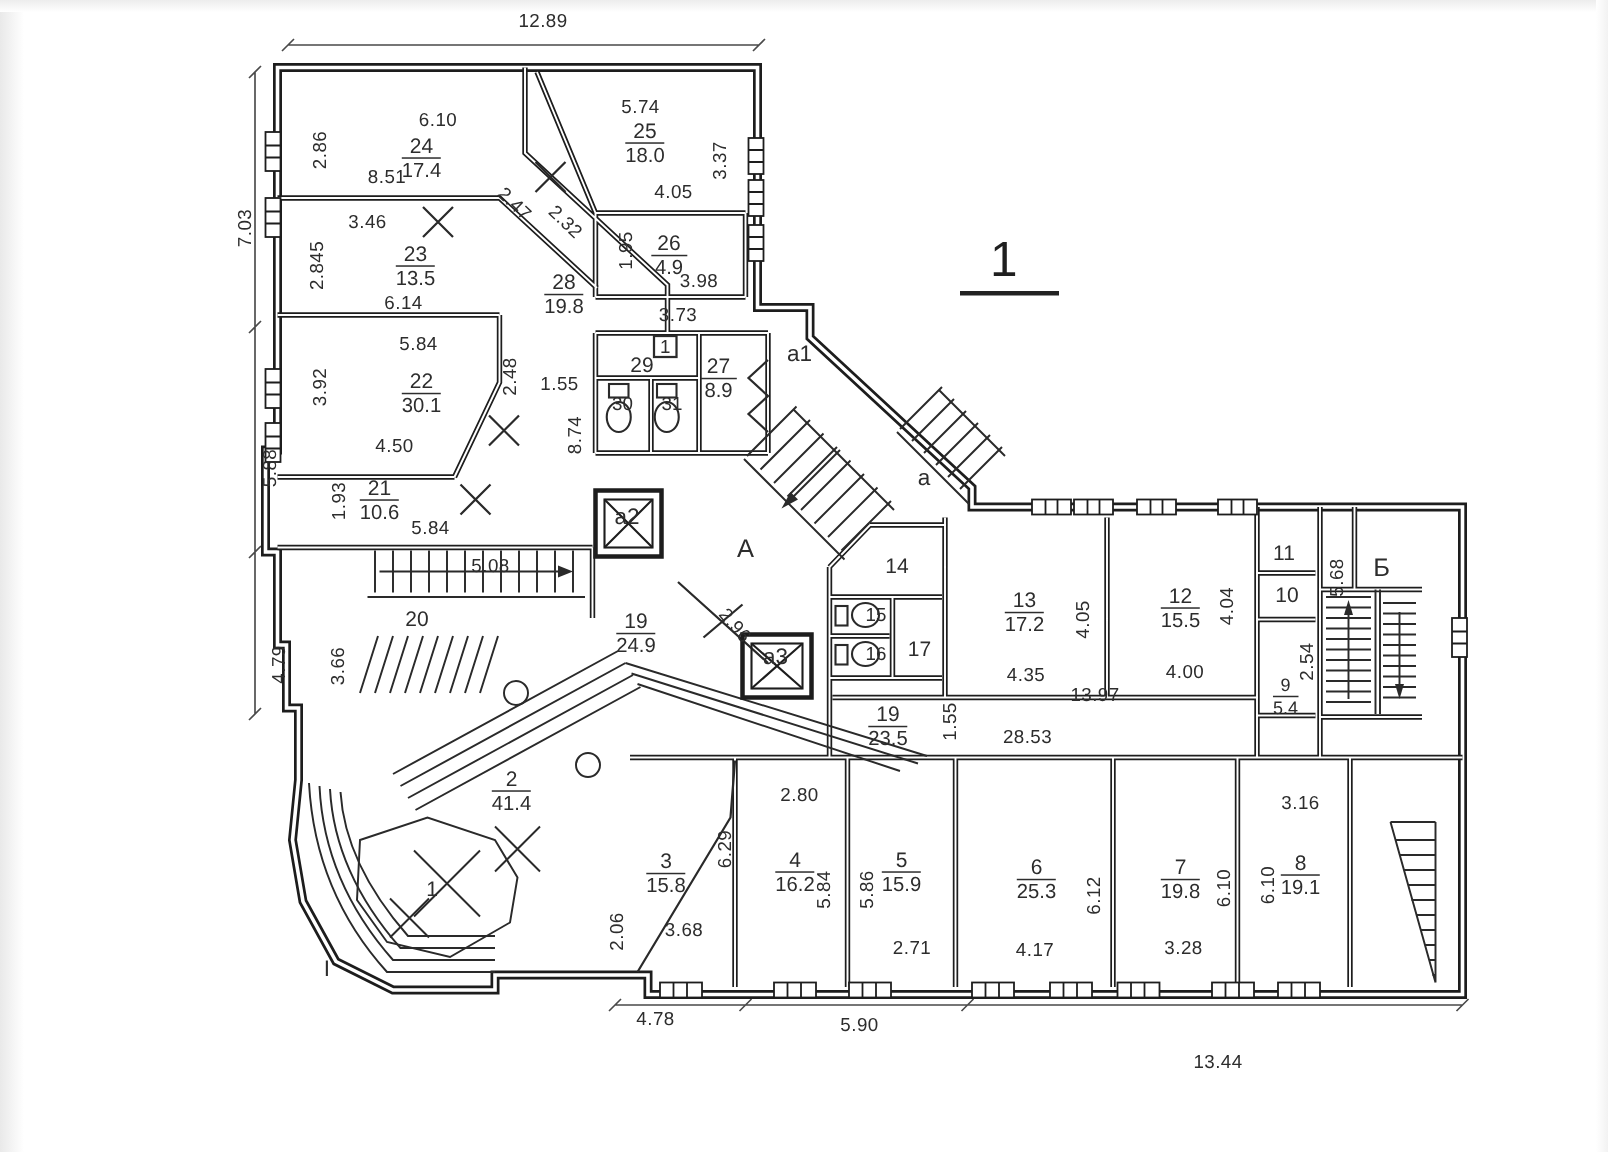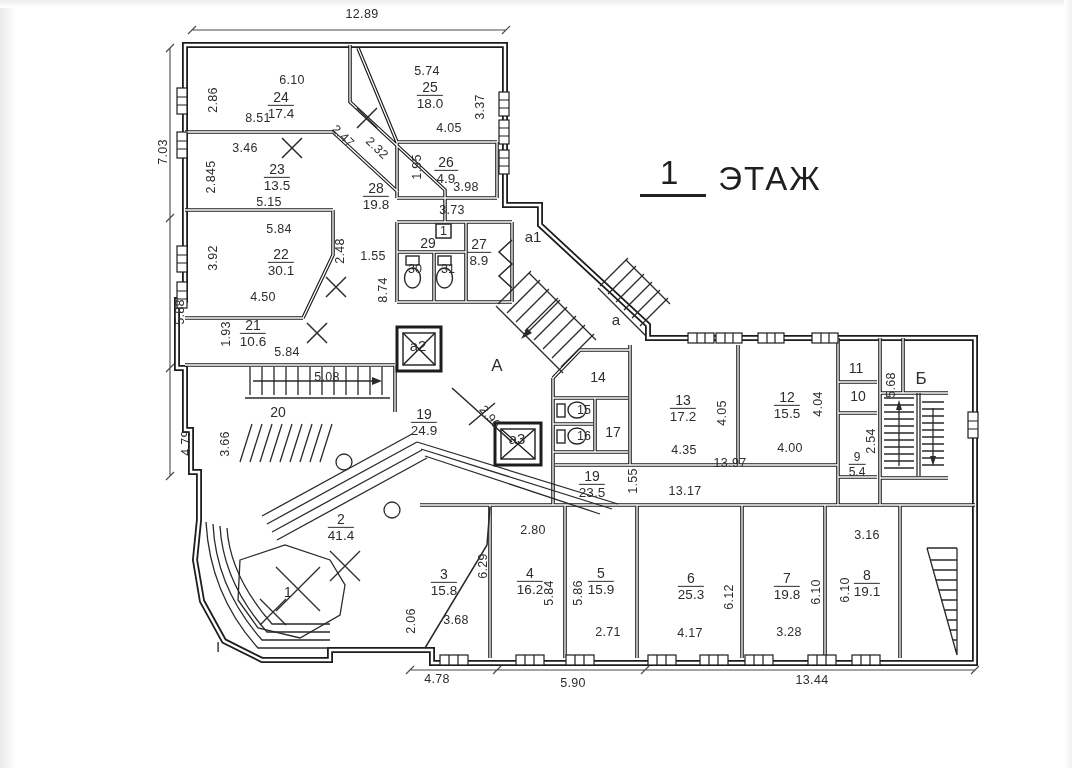--- a/index.html
+++ b/index.html
@@ -312,21 +312,21 @@
 
 <span class="lbl" style="left:362px;top:14px">12.89</span>
 <span class="lbl" style="left:292px;top:80px">6.10</span>
 <span class="lbl v" style="left:213px;top:100px">2.86</span>
 <span class="lbl" style="left:258px;top:118px">8.51</span>
 <span class="lbl" style="left:427px;top:71px">5.74</span>
 <span class="lbl v" style="left:480px;top:107px">3.37</span>
 <span class="lbl" style="left:449px;top:128px">4.05</span>
 <span class="lbl" style="left:245px;top:148px">3.46</span>
 <span class="lbl v" style="left:211px;top:177px">2.845</span>
-<span class="lbl" style="left:269px;top:202px">5.15</span>
+<span class="lbl" style="left:269px;top:202px">6.14</span>
 <span class="lbl d45" style="left:343px;top:136px">2.47</span>
 <span class="lbl d45" style="left:377px;top:148px">2.32</span>
 <span class="lbl v" style="left:417px;top:167px">1.95</span>
 <span class="lbl" style="left:466px;top:187px">3.98</span>
 <span class="lbl" style="left:452px;top:210px">3.73</span>
 <span class="lbl" style="left:279px;top:229px">5.84</span>
 <span class="lbl v" style="left:213px;top:258px">3.92</span>
 <span class="lbl v" style="left:340px;top:251px">2.48</span>
 <span class="lbl" style="left:373px;top:256px">1.55</span>
 <span class="lbl v" style="left:383px;top:290px">8.74</span>
@@ -338,41 +338,40 @@
 <span class="lbl" style="left:327px;top:377px">5.08</span>
 <span class="lbl v" style="left:186px;top:443px">4.79</span>
 <span class="lbl v" style="left:225px;top:444px">3.66</span>
 <span class="lbl d50" style="left:490px;top:417px">2.96</span>
 <span class="lbl v" style="left:722px;top:413px">4.05</span>
 <span class="lbl" style="left:684px;top:450px">4.35</span>
 <span class="lbl v" style="left:818px;top:404px">4.04</span>
 <span class="lbl" style="left:790px;top:448px">4.00</span>
 <span class="lbl" style="left:730px;top:463px">13.97</span>
 <span class="lbl v" style="left:633px;top:481px">1.55</span>
-<span class="lbl" style="left:685px;top:491px">13.17</span>
+<span class="lbl" style="left:685px;top:491px">28.53</span>
 <span class="lbl v" style="left:891px;top:385px">5.68</span>
 <span class="lbl v" style="left:871px;top:441px">2.54</span>
 <span class="lbl" style="left:533px;top:530px">2.80</span>
 <span class="lbl v" style="left:483px;top:566px">6.29</span>
 <span class="lbl v" style="left:549px;top:593px">5.84</span>
 <span class="lbl v" style="left:578px;top:593px">5.86</span>
 <span class="lbl" style="left:608px;top:632px">2.71</span>
 <span class="lbl v" style="left:729px;top:597px">6.12</span>
 <span class="lbl" style="left:690px;top:633px">4.17</span>
 <span class="lbl v" style="left:816px;top:592px">6.10</span>
 <span class="lbl" style="left:789px;top:632px">3.28</span>
 <span class="lbl v" style="left:845px;top:590px">6.10</span>
 <span class="lbl" style="left:867px;top:535px">3.16</span>
 <span class="lbl v" style="left:411px;top:621px">2.06</span>
 <span class="lbl" style="left:456px;top:620px">3.68</span>
 <span class="lbl" style="left:437px;top:679px">4.78</span>
 <span class="lbl" style="left:573px;top:683px">5.90</span>
-<span class="lbl" style="left:812px;top:680px">13.44</span>
+<span class="lbl" style="left:812px;top:708px">13.44</span>
 
 <div class="title">
   <span class="t-num">1</span>
-  <span class="t-word">ЭТАЖ</span>
 </div>
 
 <div class="scan-left"></div>
 <div class="scan-top"></div>
 <div class="scan-right"></div>
 </div>
 
 </body></html>

